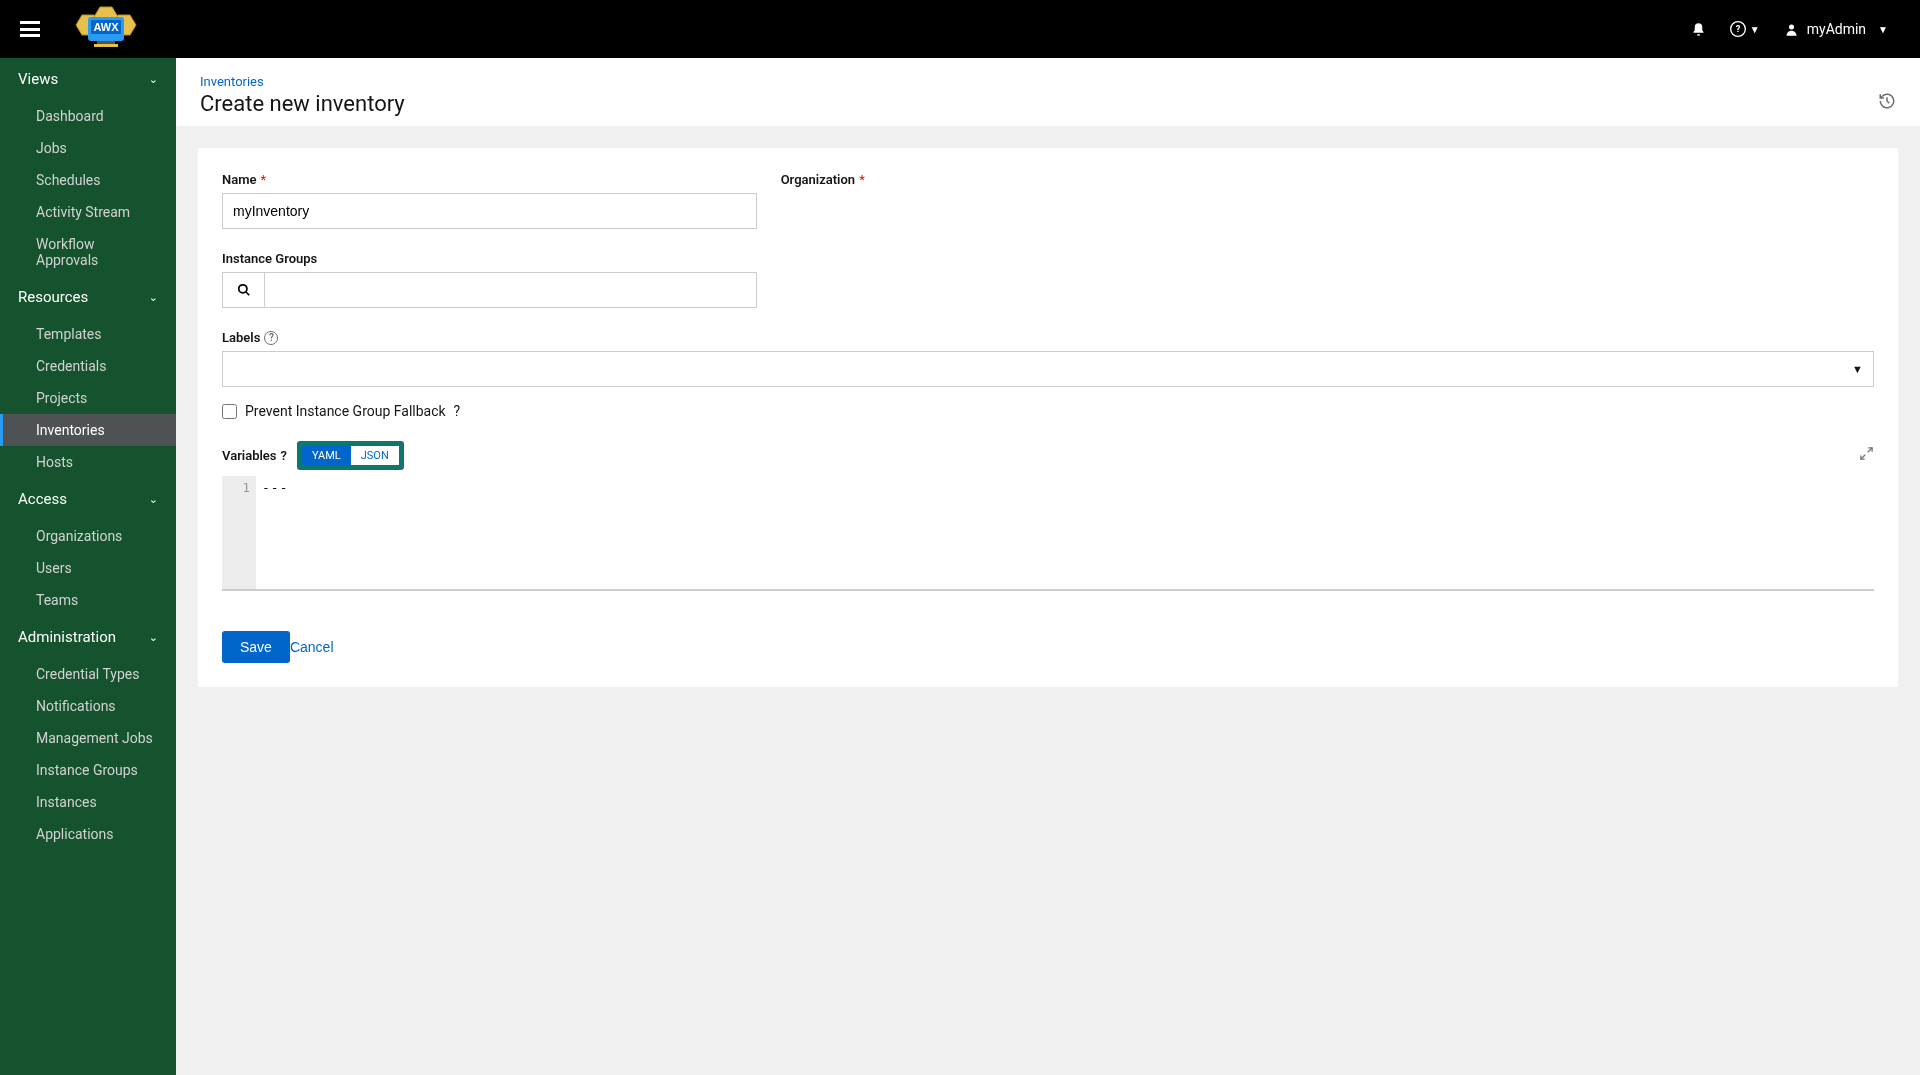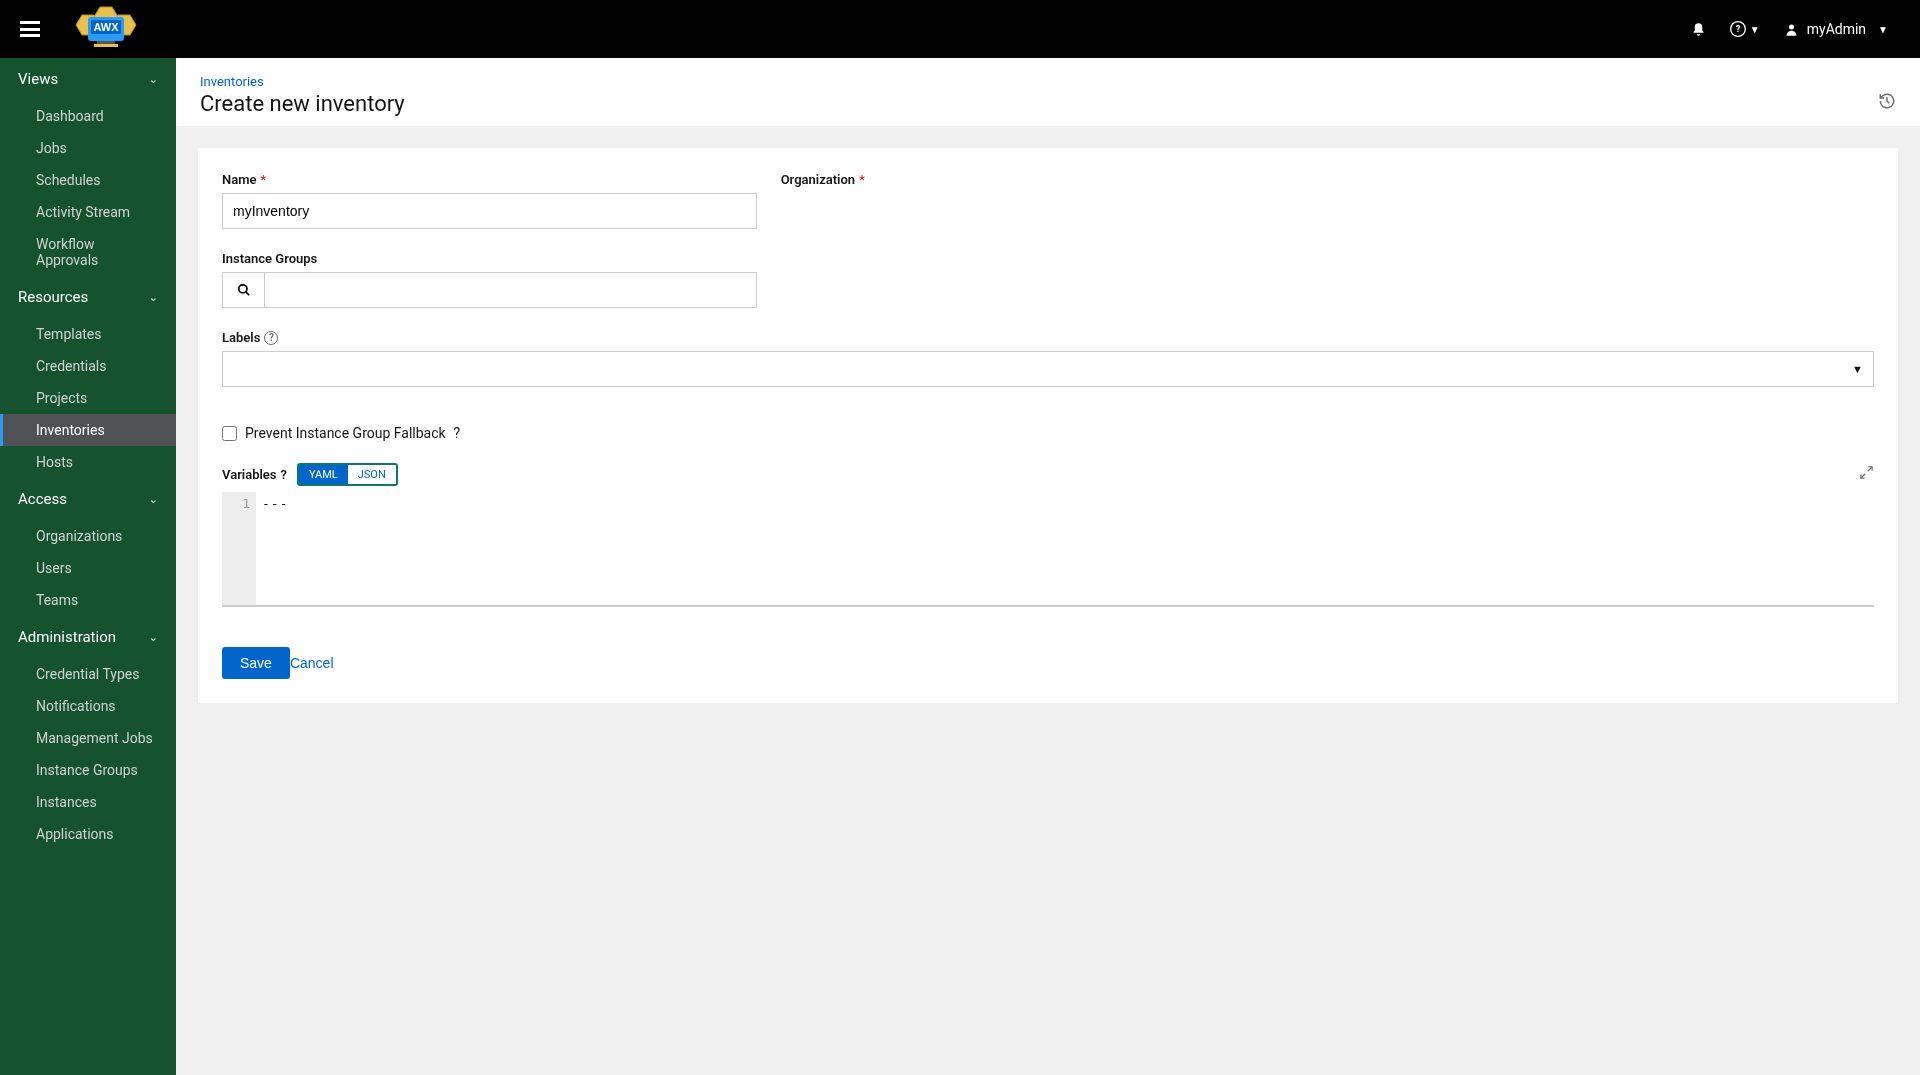--- a/index.html
+++ b/index.html
@@ -41,21 +41,21 @@
 .lookup-input input { flex: 1; height: 36px; border: 1px solid #ccc; padding: 0 10px; font-size: 14px; }
 .labels-select { width: 100%; height: 36px; border: 1px solid #ccc; display: flex; align-items: center; justify-content: flex-end; padding: 0 10px; cursor: pointer; background: #fff; }
 .labels-select .caret { font-size: 11px; }
 
 .options-group .opt-label { font-size: 13px; font-weight: 600; margin-bottom: 8px; }
 .checkbox-row { display: flex; align-items: center; gap: 8px; font-size: 14px; }
 .checkbox-row input[type=checkbox] { width: 15px; height: 15px; cursor: pointer; }
 
 .variables-header { display: flex; align-items: center; gap: 10px; margin-top: 22px; margin-bottom: 6px; }
 .variables-header .var-label { font-size: 13px; font-weight: 600; display: flex; gap: 4px; }
-.format-toggle { display: flex; border: 2px solid #0f766e; border-radius: 3px; overflow: hidden; font-size: 11px; }
+.format-toggle { display: flex; border: 5px solid #0f766e; border-radius: 3px; overflow: hidden; font-size: 11px; }
 .format-toggle .opt { padding: 3px 10px; cursor: pointer; background: #fff; color: #06c; }
 .format-toggle .opt.active { background: #06c; color: #fff; }
 .vars-spacer { flex: 1; }
 .expand-btn { color: #6a6e73; cursor: pointer; font-size: 15px; }
 
 .code-editor { display: flex; border-bottom: 2px solid #ccc; height: 115px; background: #fff; }
 .gutter { width: 34px; background: #ededed; color: #999; text-align: right; padding: 4px 6px 0 0; font-family: monospace; font-size: 13px; }
 .code-area { flex: 1; padding: 4px 6px; font-family: monospace; font-size: 13px; letter-spacing: 1px; }
 
 .form-actions { display: flex; align-items: center; margin-top: 40px; }
@@ -192,21 +192,21 @@
               <svg class="search-svg" viewBox="0 0 24 24" fill="none" stroke="#000" stroke-width="3">
                   <circle cx="10" cy="10" r="7"></circle>
                   <line x1="21" y1="21" x2="15" y2="15"></line>
                 </svg>
             </div>
             <input type="text" value="" style="">
           </div>
         </div>
       </div>
 
-      <div class="form-group" style="margin-bottom:38px;">
+      <div class="form-group" style="margin-bottom:16px;">
         <div class="form-label">
           <span>Labels</span>
           <span class="help-icon">?</span>
         </div>
         <div class="labels-select">
           <span class="caret">▼</span>
         </div>
       </div>
 
       <div class="options-group">

